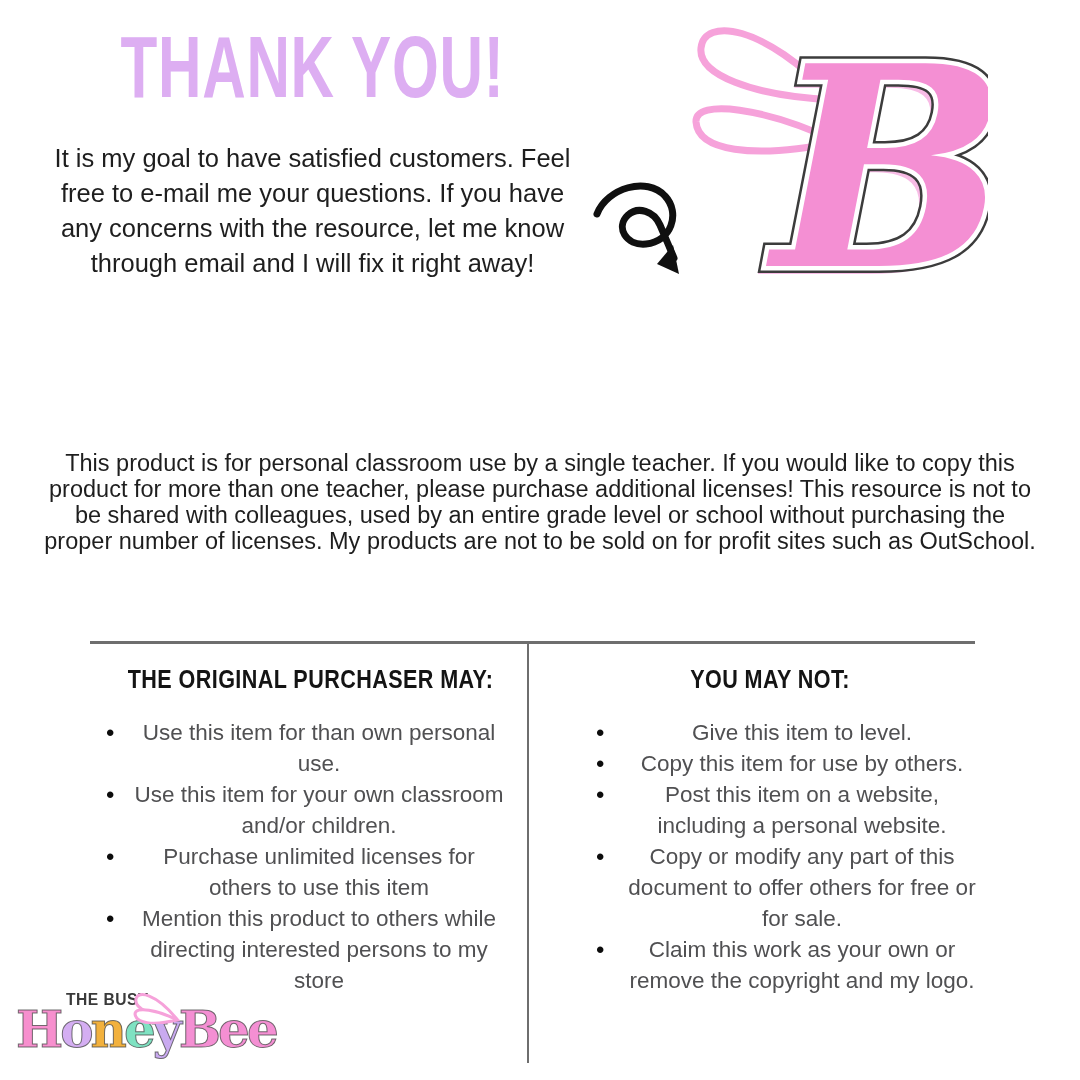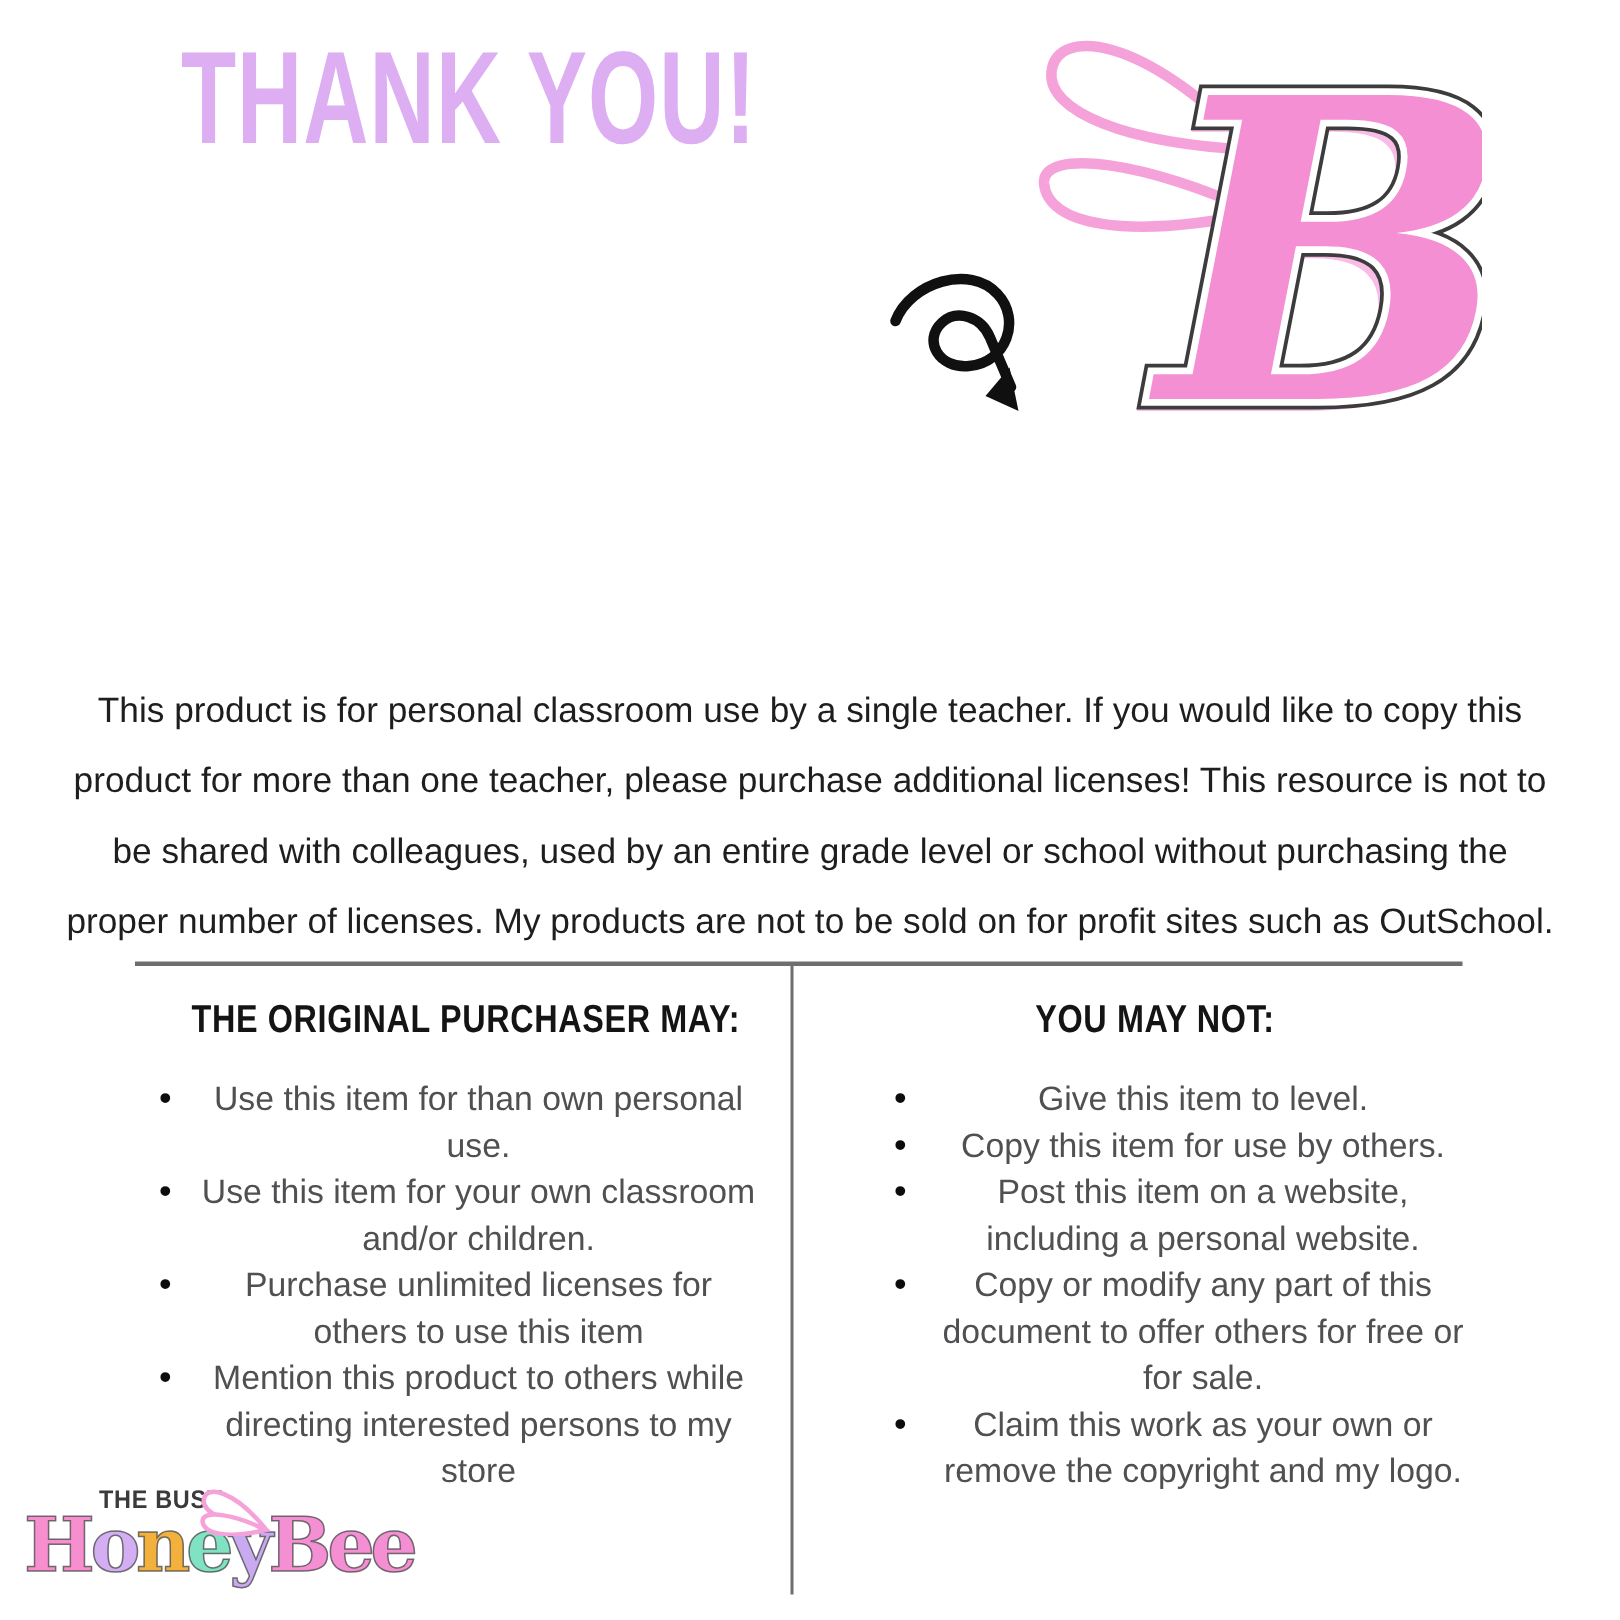--- a/index.html
+++ b/index.html
@@ -36,21 +36,21 @@
   
   .terms-head-wrap { position:absolute; left:0; top:346px; width:1080px; text-align:center; }
   .terms-title {
     display:inline-block; margin:0; padding:0 34px 6px;
     font-size:64px; font-weight:bold; color:var(--mint); white-space:nowrap;
     border-bottom:3px solid #7c7c7c;
     transform:scaleX(0.78); transform-origin:center top;
   }
   .terms-body {
     position:absolute; left:40px; top:450px; width:1000px; margin:0;
-    text-align:center; font-size:23.5px; line-height:47px; color:var(--ink);
+    text-align:center; font-size:23.5px; line-height:26px; color:var(--ink);
   }
 
   
   .divider-h { position:absolute; left:90px; top:641px; width:885px; height:3px; background:var(--line); }
   .divider-v { position:absolute; left:527px; top:642px; width:2px; height:421px; background:var(--line); }
 
   
   .col { position:absolute; top:664px; }
   .col-left  { left:92px;  width:420px; }
   .col-right { left:552px; width:436px; }
@@ -81,20 +81,21 @@
   .bee { color:var(--pink); }
   .footer-wings { position:absolute; left:116px; top:-16px; width:48px; height:36px; }
 </style>
 </head>
 <body>
 
 <div class="page">
 
   <section class="hero">
     <h1 class="hero-title">THANK YOU!</h1>
+    <p class="hero-intro">It is my goal to have satisfied customers. Feel free to e-mail me your questions. If you have any concerns with the resource, let me know through email and I will fix it right away!</p>
   </section>
 
   <svg class="arrow-svg" viewBox="0 0 95 102">
     <path d="M4,32 C14,6 54,-6 72,14 C88,31 78,60 53,62 C33,64 22,45 35,33 C45,24 61,29 67,43 C72,55 76,64 81,76" fill="none" stroke="#101010" stroke-width="7" stroke-linecap="round"></path>
     <path d="M86,92 L64,82 L80,63 Z" fill="#101010"></path>
   </svg>
 
   <svg class="blogo-svg" viewBox="0 0 300 292">
     <g>
       <path d="M148,92 C62,88 10,66 13,40 C16,10 74,14 148,92 Z" fill="#ffffff" stroke="#f6a2da" stroke-width="7"></path>

